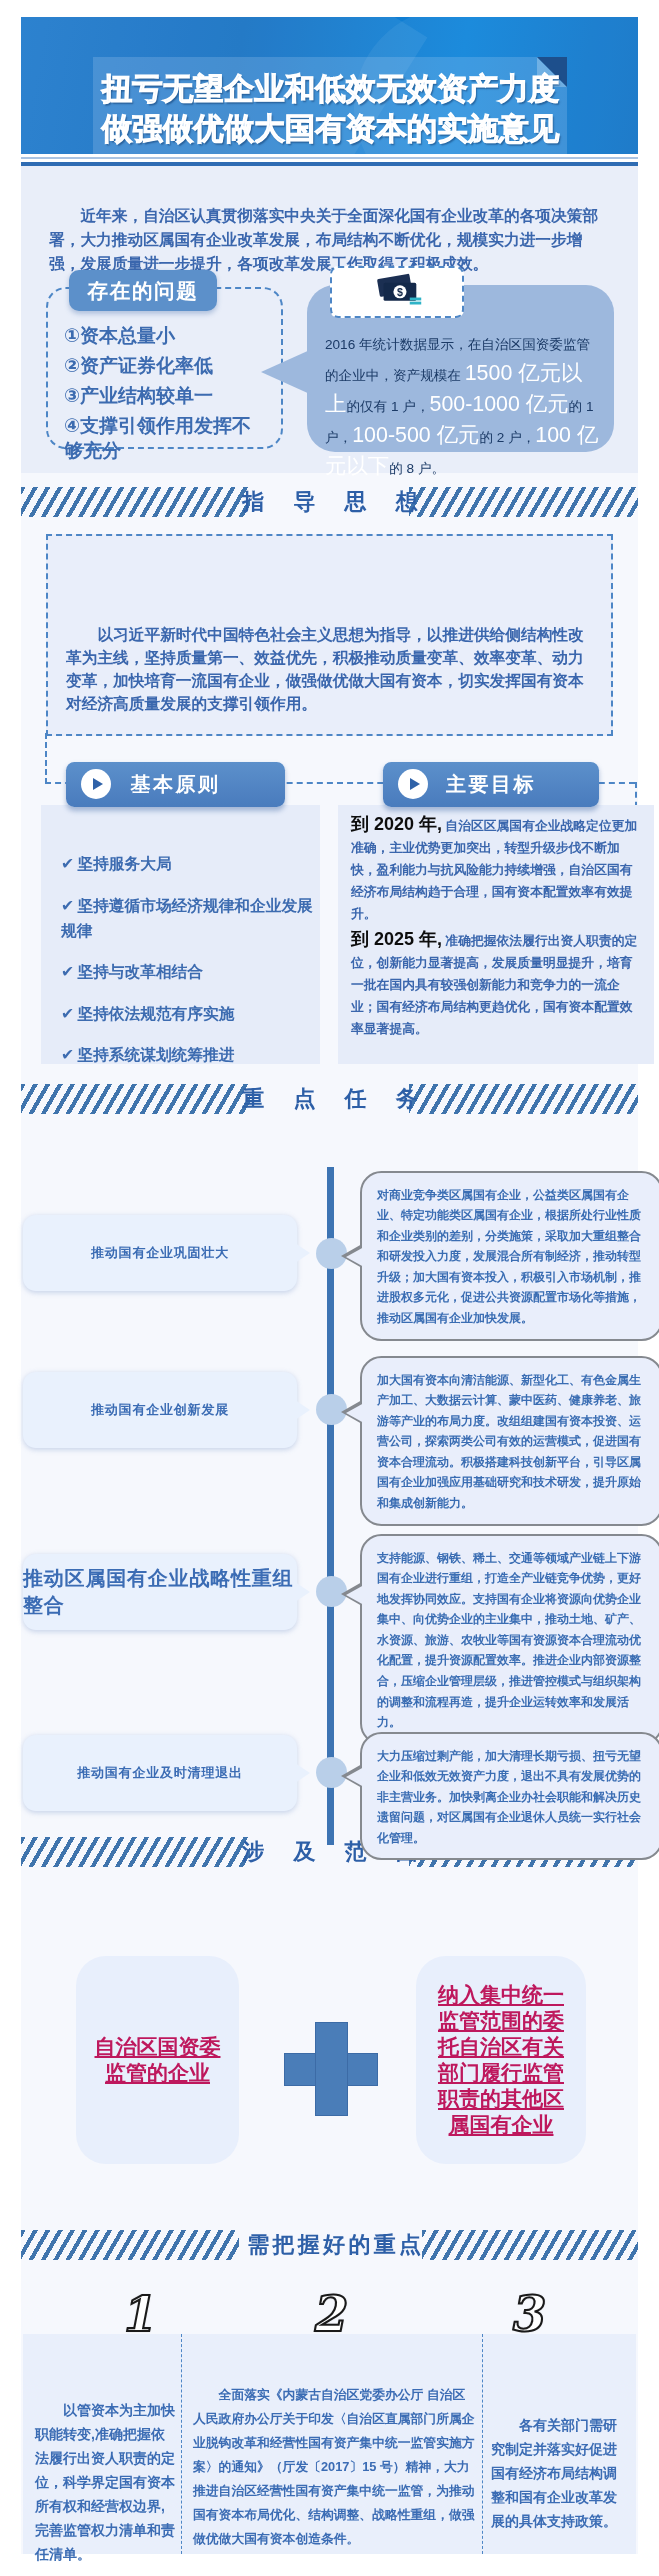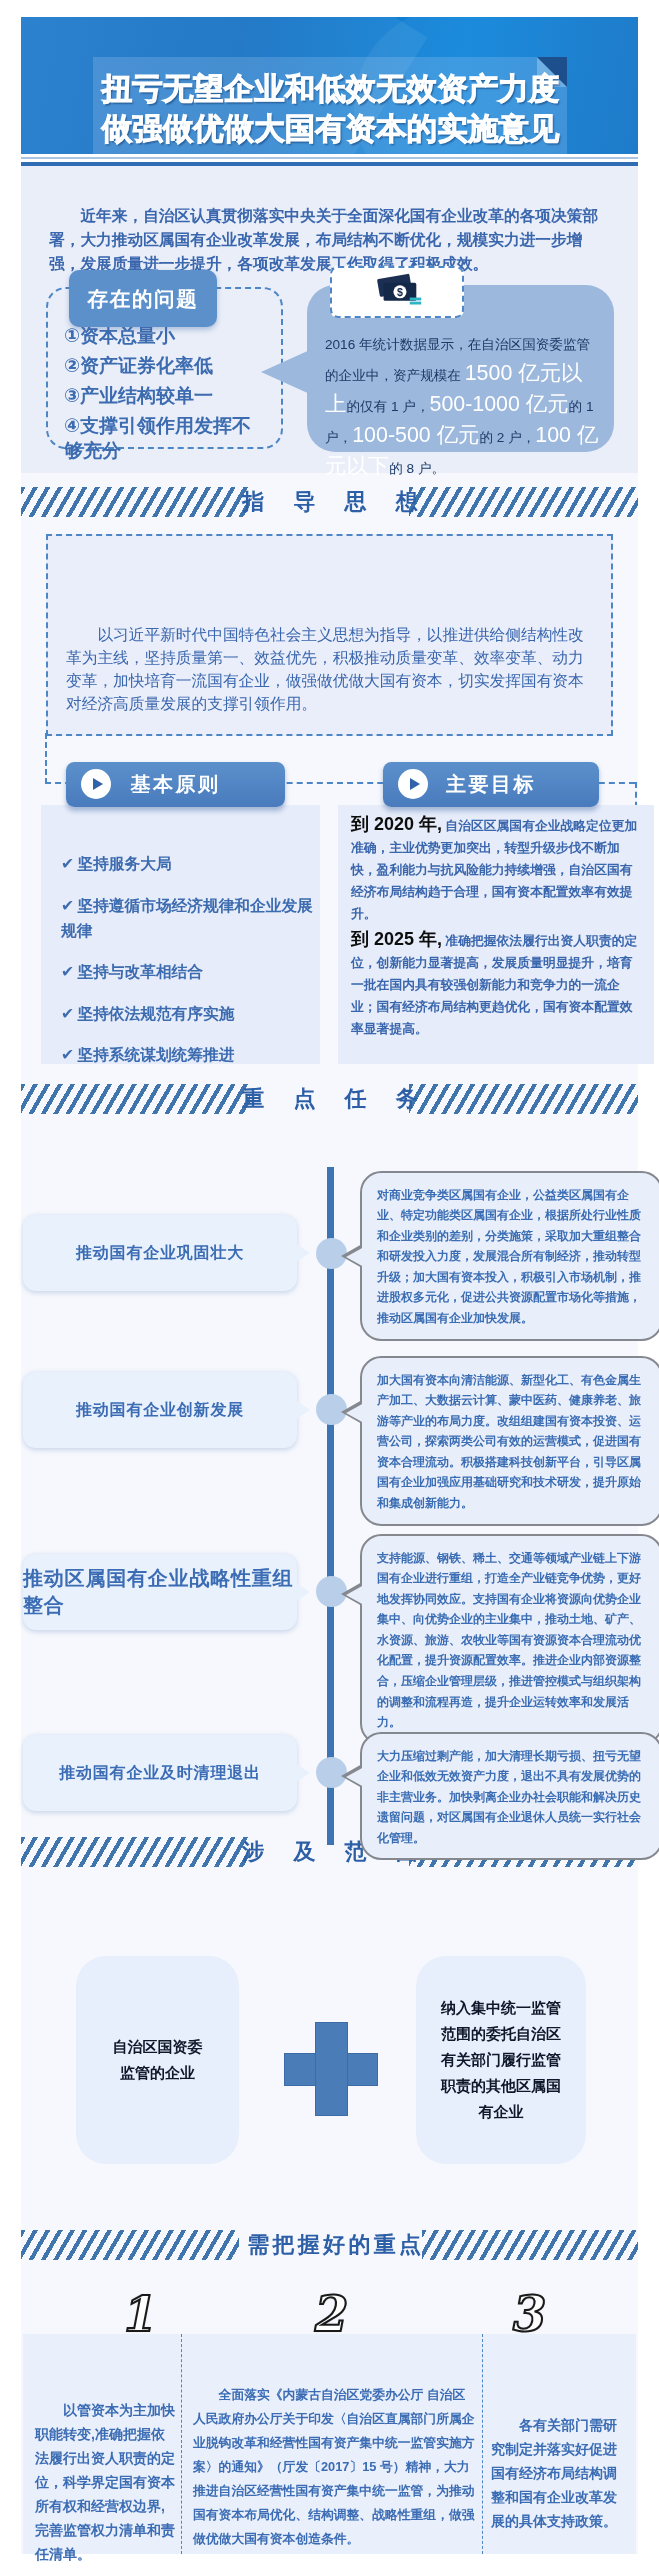--- a/index.html
+++ b/index.html
@@ -28,21 +28,21 @@
   
   .content-bg{position:absolute;left:21.4px;top:166px;width:617px;height:2388px;background:#f6f8fd;}
   .intro-bg{position:absolute;left:21.4px;top:166px;width:617px;height:307px;background:#e9eef9;}
 
   .intro-p{position:absolute;left:49px;top:188px;width:564px;
     font-size:15.7px;font-weight:bold;color:#3a66ad;line-height:24px;text-indent:2em;}
 
   
   .prob-box{position:absolute;left:46px;top:287px;width:233px;height:158px;
     border:2.5px dashed #4d86c6;border-radius:20px;}
-  .prob-pill{position:absolute;left:69px;top:270px;width:148px;height:57px;
+  .prob-pill{position:absolute;left:69px;top:270px;width:148px;height:41px;
     background:#5c90ca;border-radius:10px;box-shadow:0 2.5px 5px rgba(70,110,170,.35);
     display:flex;align-items:center;justify-content:center;
     color:#fff;font-size:20.6px;font-weight:bold;letter-spacing:1.6px;z-index:3;}
   .prob-items{position:absolute;left:64px;top:323px;width:206px;z-index:2;}
   .prob-items div{font-size:19px;font-weight:bold;color:#3c6bb0;line-height:25px;margin-bottom:5px;}
 
   .stat-bubble{position:absolute;left:307px;top:285px;width:307px;height:167px;
     background:#9db8dd;border-radius:28px;z-index:2;}
   .stat-bubble::before{content:"";position:absolute;left:-46px;top:64px;width:0;height:0;
     border-top:23px solid transparent;border-bottom:23px solid transparent;border-right:51px solid #9db8dd;}
@@ -56,21 +56,21 @@
   
   .stripes{position:absolute;height:30px;
     background:repeating-linear-gradient(120deg,#3f74ad 0 4.1px,rgba(255,255,255,0) 4.1px 10.7px);}
   .sec-title{position:absolute;left:0;width:660px;text-align:center;
     font-size:22px;font-weight:bold;color:#2d5fa7;letter-spacing:11.5px;padding-left:11.5px;box-sizing:border-box;}
 
   
   .guide-box{position:absolute;left:46px;top:534px;width:567px;height:202px;
     border:2.5px dashed #4d86c6;background:#e9eefa;box-sizing:border-box;}
   .guide-p{position:absolute;left:18px;top:71px;width:528px;
-    font-size:15.7px;font-weight:normal;color:#3a66ad;line-height:23px;text-indent:2em;}
+    font-size:15.7px;font-weight:bold;color:#3a66ad;line-height:23px;text-indent:2em;}
 
   .dash-vl{position:absolute;border-left:2.5px dashed #4d86c6;}
   .dash-h{position:absolute;border-top:2.5px dashed #4d86c6;}
 
   
   .hdr-pill{position:absolute;height:45px;border-radius:8.2px;
     background:linear-gradient(#5c90cb,#497bbd);box-shadow:0 3.3px 5.8px rgba(60,100,160,.4);
     display:flex;align-items:center;justify-content:center;z-index:3;margin-left:8px;}
   .hdr-pill .label{color:#fff;font-size:20px;font-weight:bold;letter-spacing:2.5px;}
   .play-circle{position:absolute;left:15px;top:7.4px;width:30px;height:30px;border-radius:50%;background:#ffffff;}
@@ -82,36 +82,36 @@
   .princ-items .chk{color:#3c6bb0;margin-right:3.3px;}
   .goals-body{padding:8.2px 11.5px 0 13px;}
   .goal p{margin:0 0 3.3px 0;font-size:12.8px;font-weight:bold;color:#3a66ad;line-height:22px;}
   .goal .lead{font-size:18px;color:#0d0d0d;margin-right:3.3px;}
 
   
   .task-bar{position:absolute;left:327px;top:1167px;width:7.4px;height:678px;background:#3d74b3;z-index:1;}
   .task-circle{position:absolute;left:316px;width:31px;height:31px;border-radius:50%;background:#b9cfe9;z-index:2;}
   .task-pill{position:absolute;left:23px;width:274px;height:76px;background:#e9f1fd;border-radius:13px;
     box-shadow:0 1.6px 5px rgba(120,150,200,.35);display:flex;align-items:center;justify-content:center;z-index:2;}
-  .task-pill .tl{font-size:16px;font-weight:bold;color:#3b6cb4;letter-spacing:0.8px;}
+  .task-pill .tl{font-size:13px;font-weight:bold;color:#3b6cb4;letter-spacing:0.8px;}
   .task-pill.long .tl{font-size:20px;}
   .task-pill::after{content:"";position:absolute;right:-13px;top:50%;margin-top:-10px;width:0;height:0;
     border-top:10px solid transparent;border-bottom:10px solid transparent;border-left:15px solid #e9f1fd;}
   .bubble{position:absolute;left:360px;width:303px;background:#e9eefb;border:2.5px solid #85898f;
     border-radius:21.4px;box-sizing:border-box;padding:11.5px 11.5px 10px 15px;z-index:2;}
   .bubble .bt{font-size:12px;font-weight:bold;color:#3a6db3;line-height:20.6px;}
   .bubble::before{content:"";position:absolute;left:-20.6px;top:var(--tt);width:0;height:0;
     border-top:12.4px solid transparent;border-bottom:12.4px solid transparent;border-right:21.4px solid #85898f;}
   .bubble::after{content:"";position:absolute;left:-15.7px;top:calc(var(--tt) + 2.5px);width:0;height:0;
     border-top:10px solid transparent;border-bottom:10px solid transparent;border-right:18px solid #e9eefb;}
 
   
   .scope-box{position:absolute;top:1956px;height:208px;background:#e8effc;border-radius:30px;
     display:flex;align-items:center;justify-content:center;text-align:center;}
-  .scope-box .st{font-size:15px;font-weight:bold;color:#0f172a;line-height:26px;}
+  .scope-box .st{font-size:21px;font-weight:bold;color:#be185d;line-height:26px;text-decoration:underline;}
   .plus{position:absolute;left:284px;top:2022px;width:92px;height:92px;}
   .plus .pb1{position:absolute;left:0;top:30.5px;width:92px;height:31px;background:#4a7db8;border:0.8px solid #3c6ba6;}
   .plus .pb2{position:absolute;left:30.5px;top:0;width:31px;height:92px;background:#4a7db8;border:0.8px solid #3c6ba6;}
 
   
   .kp-num{position:absolute;top:2286px;font-family:"DejaVu Serif",serif;font-style:italic;font-weight:bold;
     font-size:48px;color:#ffffff;-webkit-text-stroke:2.1px #1a1a1a;
     text-shadow:0 0 1.6px #000;z-index:3;}
   .kp-box{position:absolute;left:23px;top:2334px;width:613px;height:220px;background:#e9effb;z-index:1;}
   .kp-div{position:absolute;top:2334px;height:220px;border-left:1.6px dashed #4d86c6;z-index:2;}

